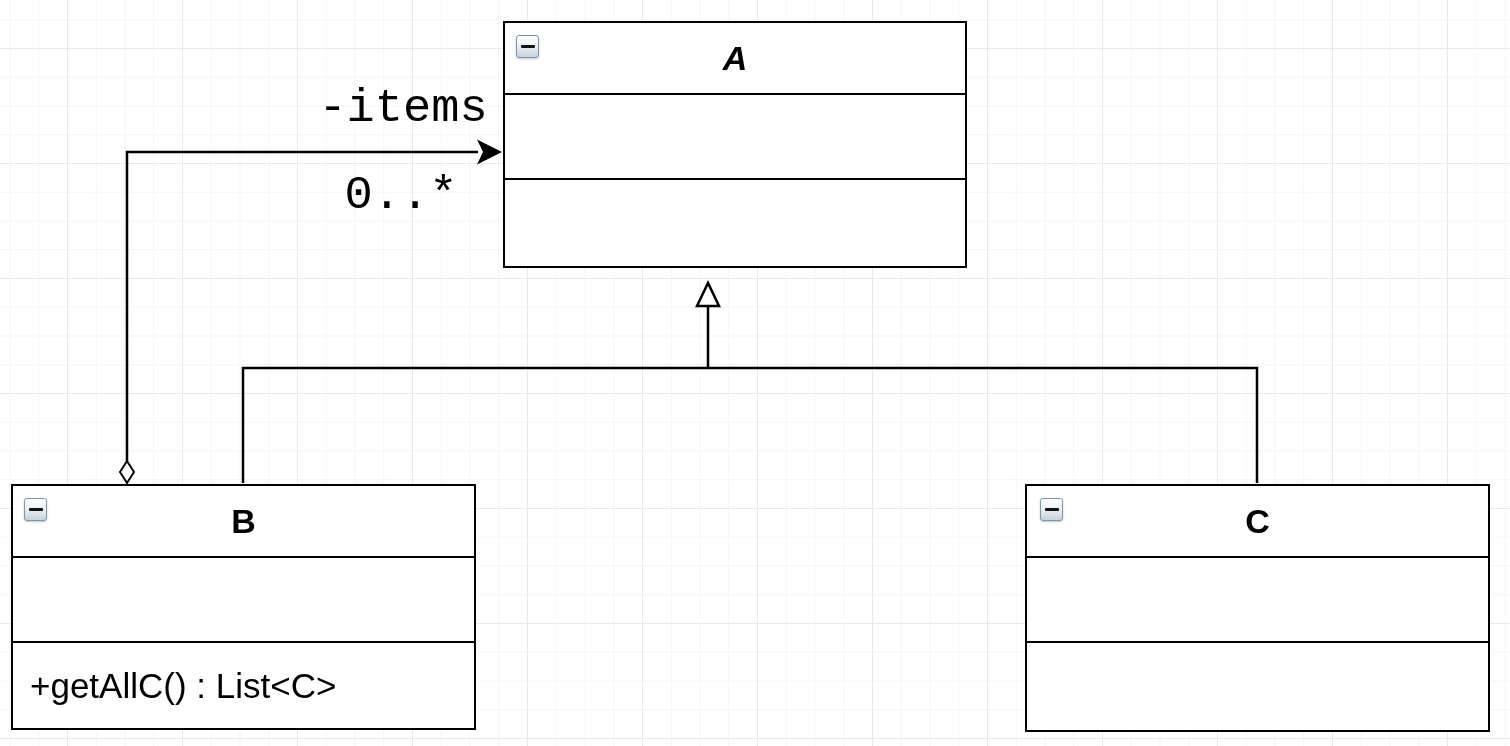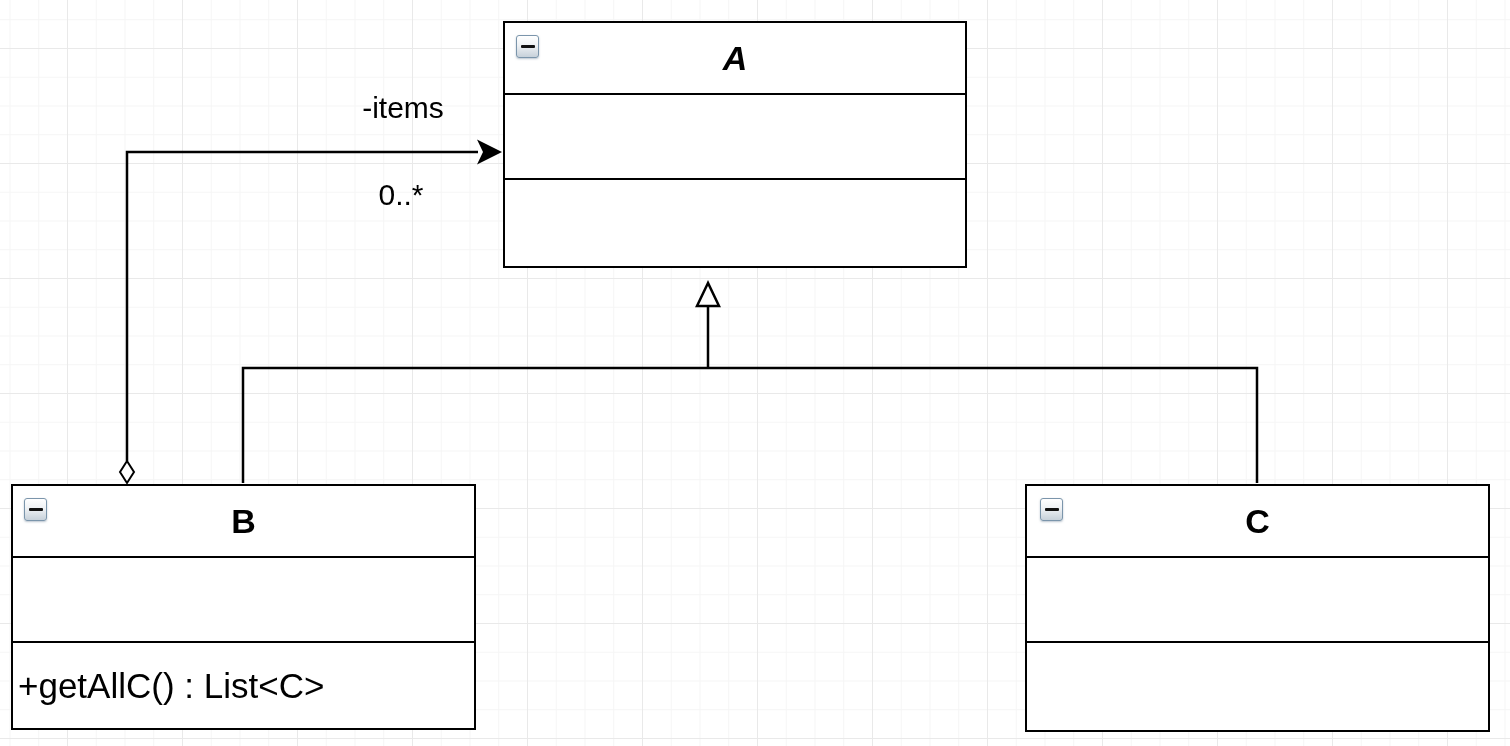--- a/index.html
+++ b/index.html
@@ -51,21 +51,21 @@
   }
   .uml-class .cls-name.abstract { font-style: italic; }
   .uml-class .compartment.attributes {
     height: 85px;
     border-bottom: 2.5px solid #000000;
   }
   .uml-class .compartment.methods {
     flex: 1;
     display: flex;
     align-items: center;
-    padding-left: 5px;
+    padding-left: 17px;
     font-size: 35px;
     color: #000000;
     white-space: nowrap;
   }
   .collapse-btn {
     position: absolute;
     left: 11px;
     top: 12px;
     width: 23px;
     height: 23px;
@@ -79,23 +79,24 @@
   }
   .collapse-btn .minus-bar {
     width: 14px;
     height: 3.5px;
     background: #111111;
     border-radius: 1px;
   }
   .edge-label {
     position: absolute;
     transform: translate(-50%, -50%);
-    font-size: 30px;
+    font-size: 47px;
     color: #000000;
     white-space: nowrap;
+    font-family: Liberation Mono, monospace;
   }
 </style>
 </head>
 <body>
 
 <div class="canvas">
 
   <svg class="edges" viewBox="0 0 1510 746" xmlns="http://www.w3.org/2000/svg">
 
     <path d="M 127 461 L 127 152 L 478 152" fill="none" stroke="#000000" stroke-width="2.5"></path>

